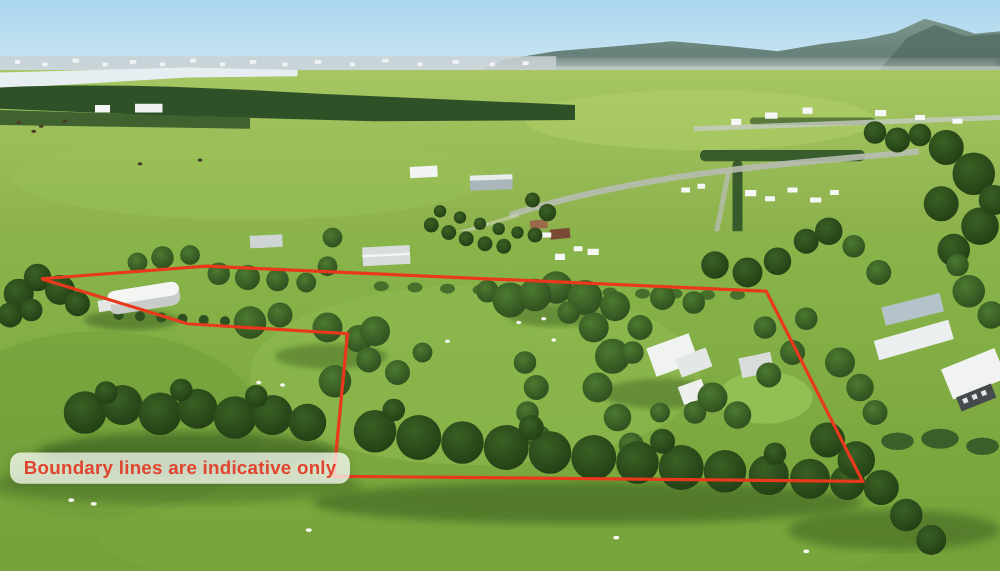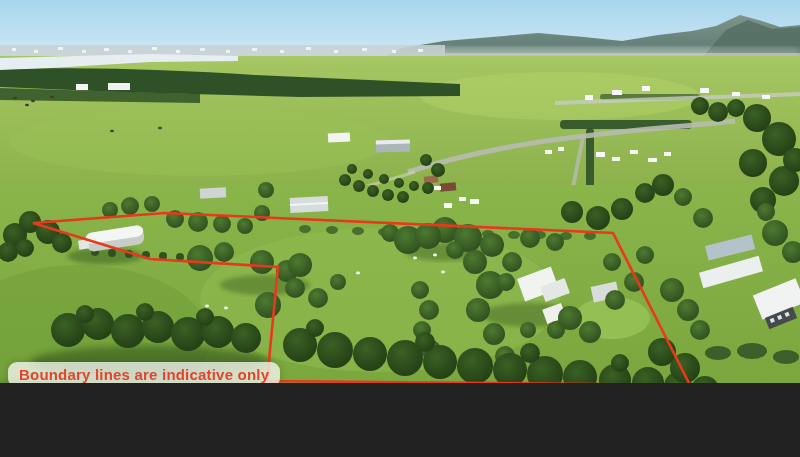--- a/index.html
+++ b/index.html
@@ -1,16 +1,16 @@
 <!DOCTYPE html>
 <html><head>
 <meta charset="utf-8">
 <style>
   html,body{margin:0;padding:0;background:#222;}
-  .stage{position:relative;width:800px;height:383px;overflow:hidden;
+  .stage{position:relative;width:800px;height:457px;overflow:hidden;
          font-family:"Liberation Sans",sans-serif;}
   .stage svg{position:absolute;left:0;top:0;display:block;}
   .disclaimer{position:absolute;left:8px;top:362px;height:25px;
       display:flex;align-items:center;padding:0 11px;
       background:rgba(255,255,255,0.72);border-radius:9px;
       box-shadow:0 0 6px rgba(40,60,20,0.25);}
   .disclaimer span{color:#e0452f;font-size:15px;font-weight:bold;
       letter-spacing:0.2px;white-space:nowrap;}
 </style>
 </head>

